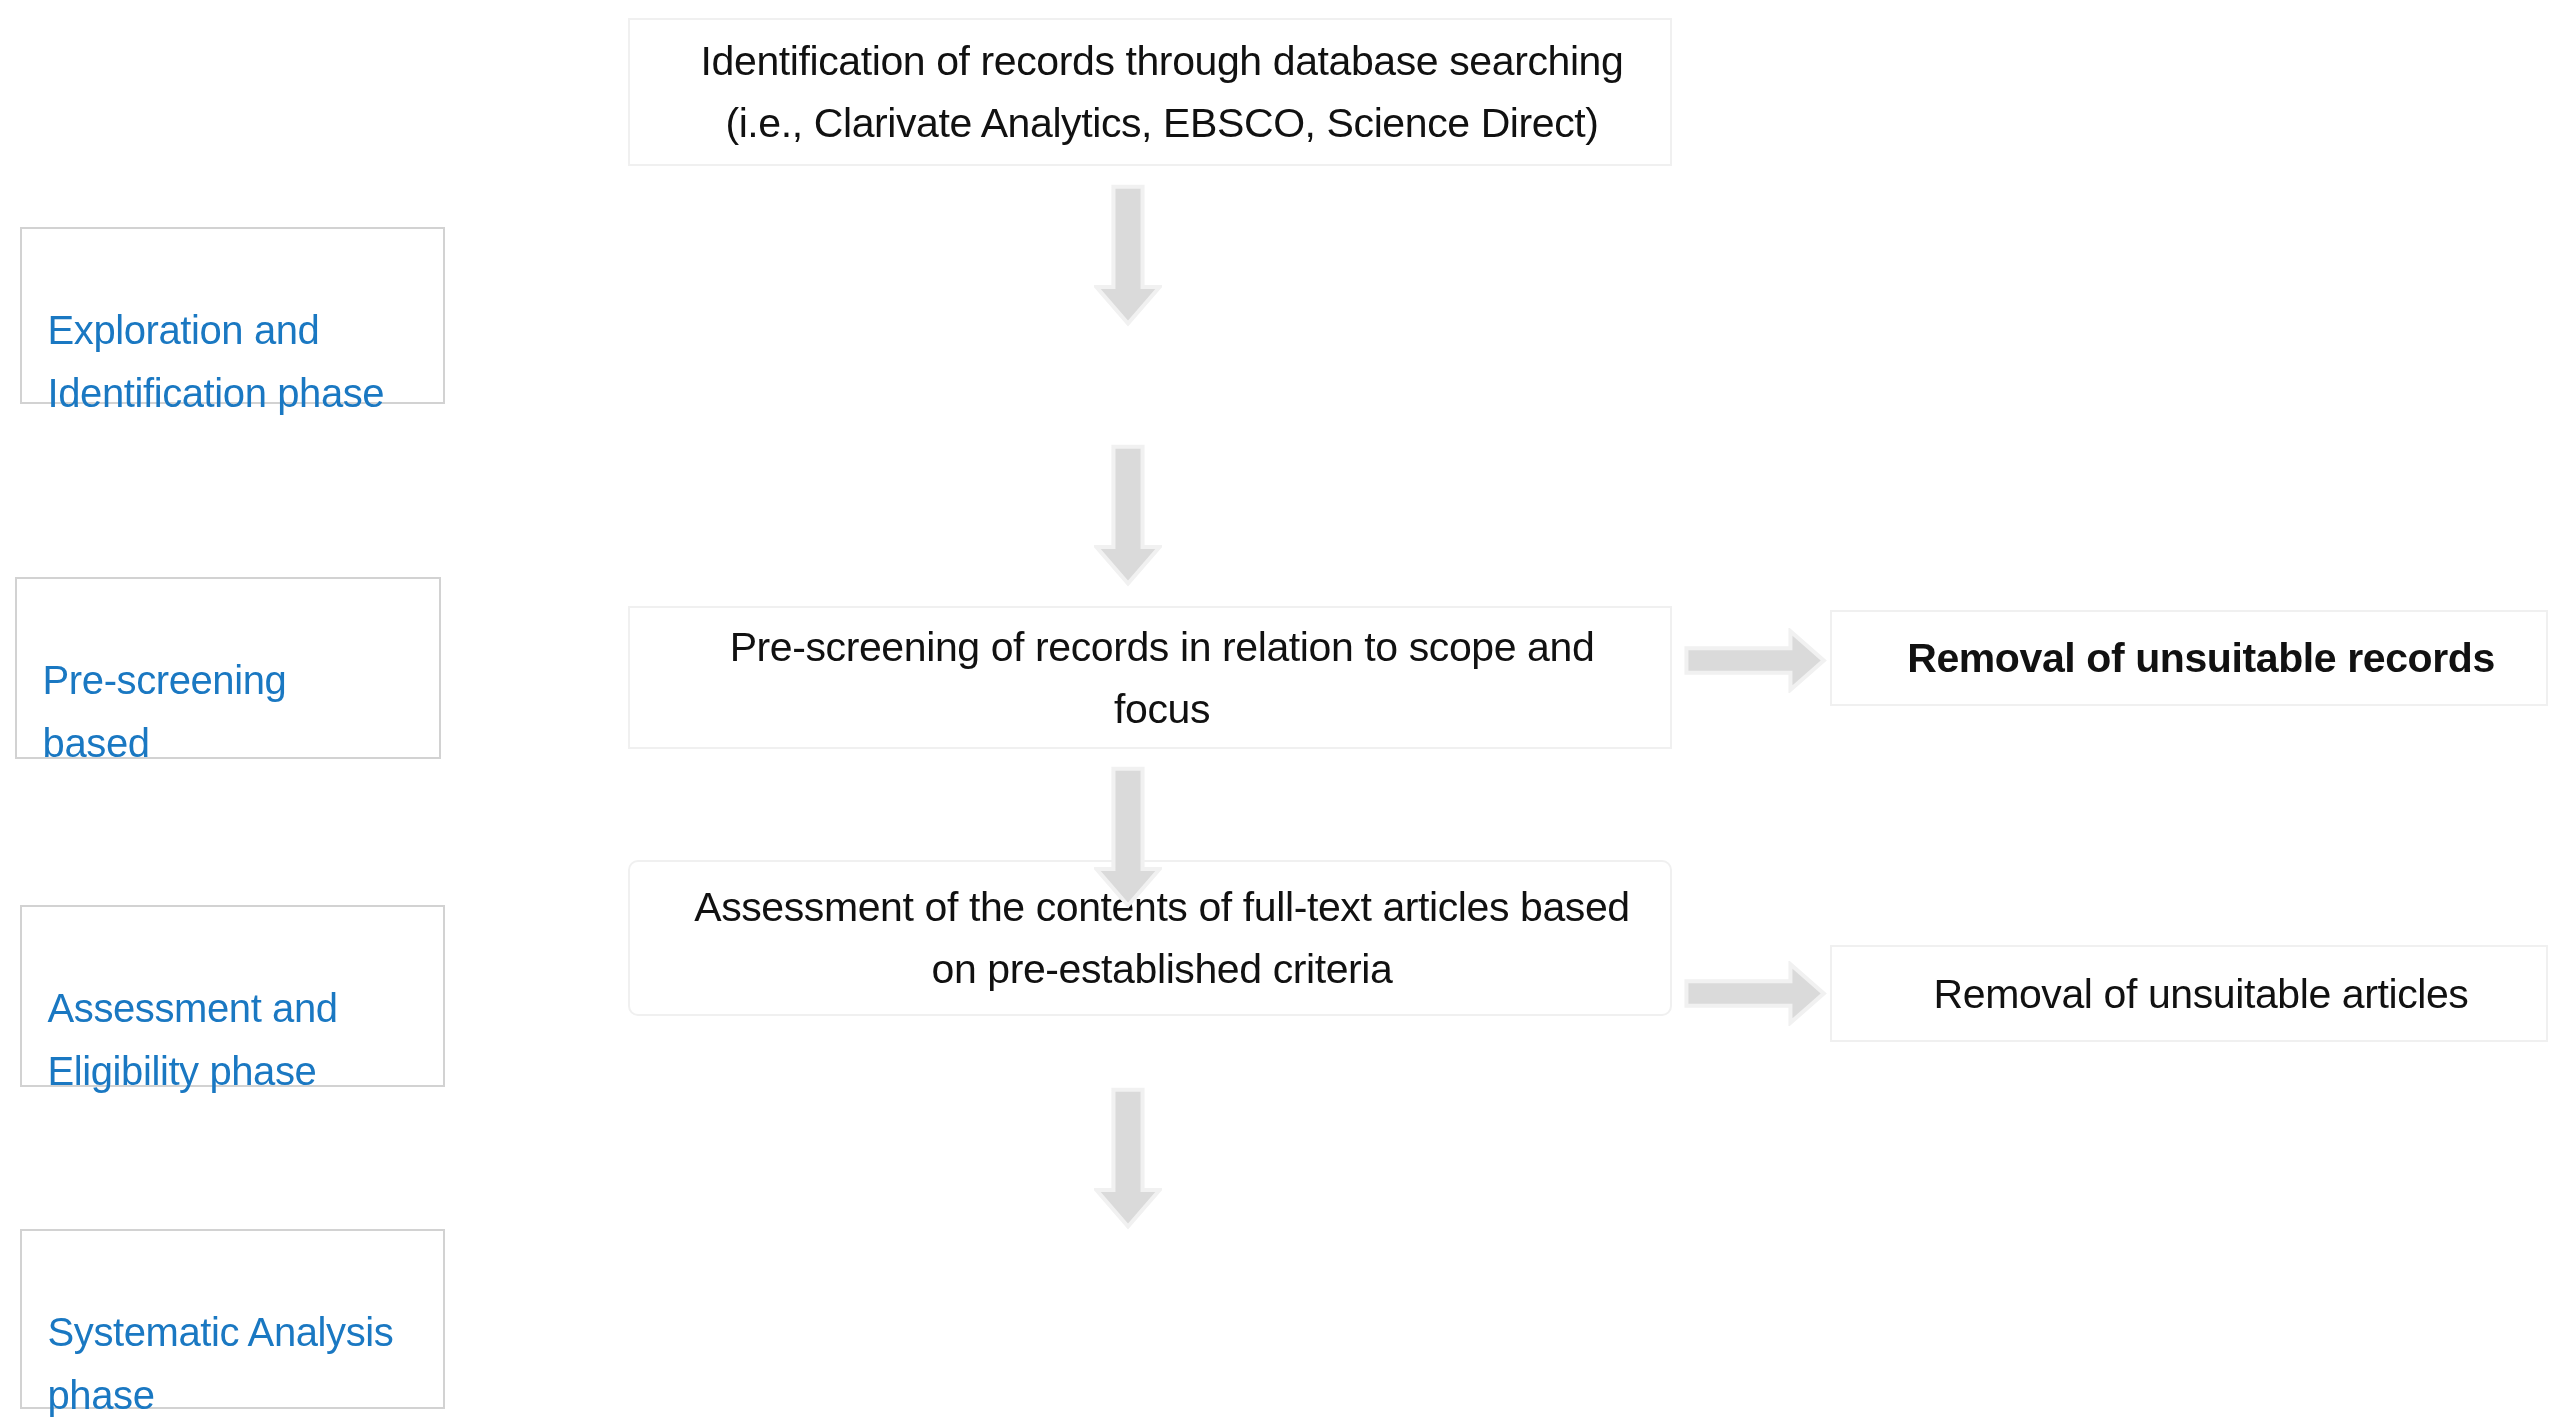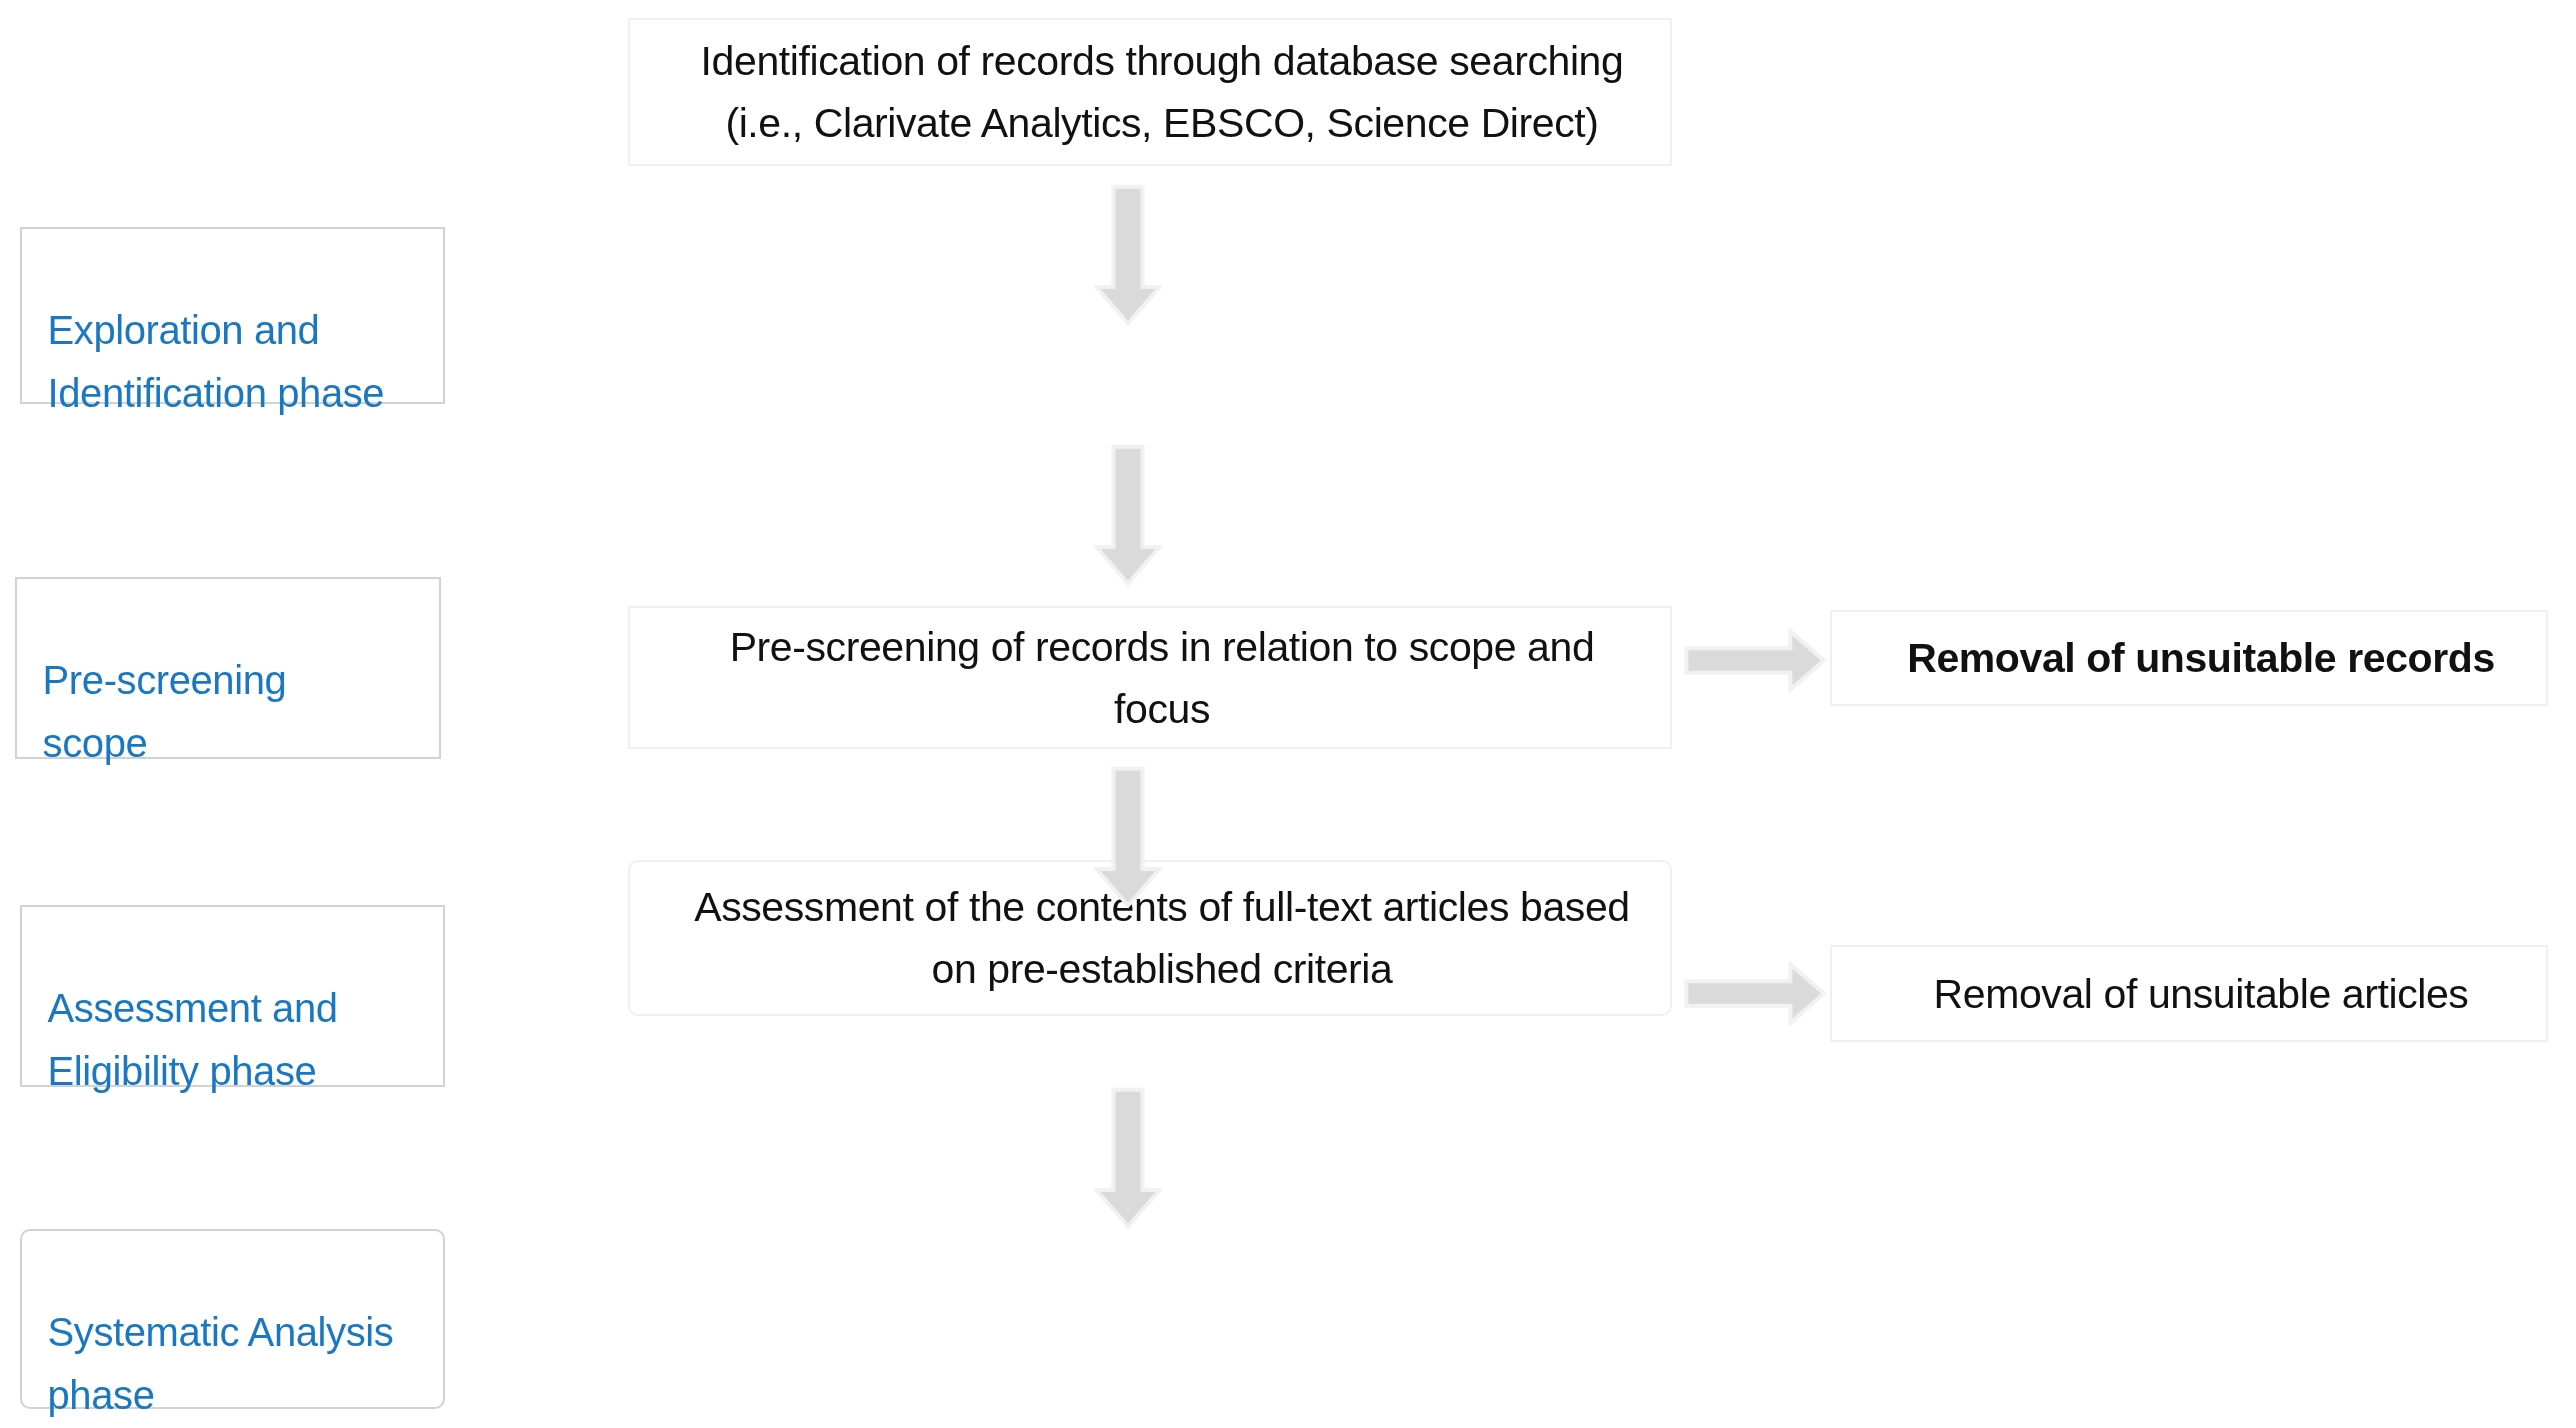--- a/index.html
+++ b/index.html
@@ -65,21 +65,21 @@
   .s1 { left: 628px; top: 18px;   width: 1044px; height: 148px; }
   .s2 { left: 628px; top: 341px;  width: 1044px; height: 86px; }
   .s3 { left: 628px; top: 606px;  width: 1044px; height: 143px; }
   .s4 { left: 628px; top: 860px; width: 1044px; height: 156px; border-radius: 10px; }
   .s5 { left: 628px; top: 1254px; width: 1044px; height: 113px; }
 
   
   .p1 { left: 19.5px; top: 227px;  width: 425px; height: 177px; }
   .p2 { left: 14.6px; top: 577px;  width: 426px; height: 182px; }
   .p3 { left: 19.5px; top: 905px; width: 425px; height: 182px; }
-  .p4 { left: 19.5px; top: 1229px; width: 425px; height: 180px; border-radius: 10px; }
+  .p4 { left: 19.5px; top: 1229px; width: 425px; height: 180px; }
 
   
   .r1 { left: 1830px; top: 610px;  width: 718px; height: 96px; font-weight: bold; }
   .r2 { left: 1830px; top: 945px; width: 718px; height: 97px; }
 
   
   .a1 { left: 1094px; top: 184px;  }
   .a2 { left: 1094px; top: 444px;  }
   .a3 { left: 1094px; top: 766px;  }
   .a4 { left: 1094px; top: 1087px; }
@@ -90,21 +90,21 @@
 <body>
 
 <div class="canvas">
 
   <div class="box phase p1">
     <span>Exploration and
 Identification phase</span>
   </div>
   <div class="box phase p2">
     <span>Pre-screening
-scope</span>
+based</span>
   </div>
   <div class="box phase p3">
     <span>Assessment and
 Eligibility phase</span>
   </div>
   <div class="box phase p4">
     <span>Systematic Analysis
 phase</span>
   </div>
 

